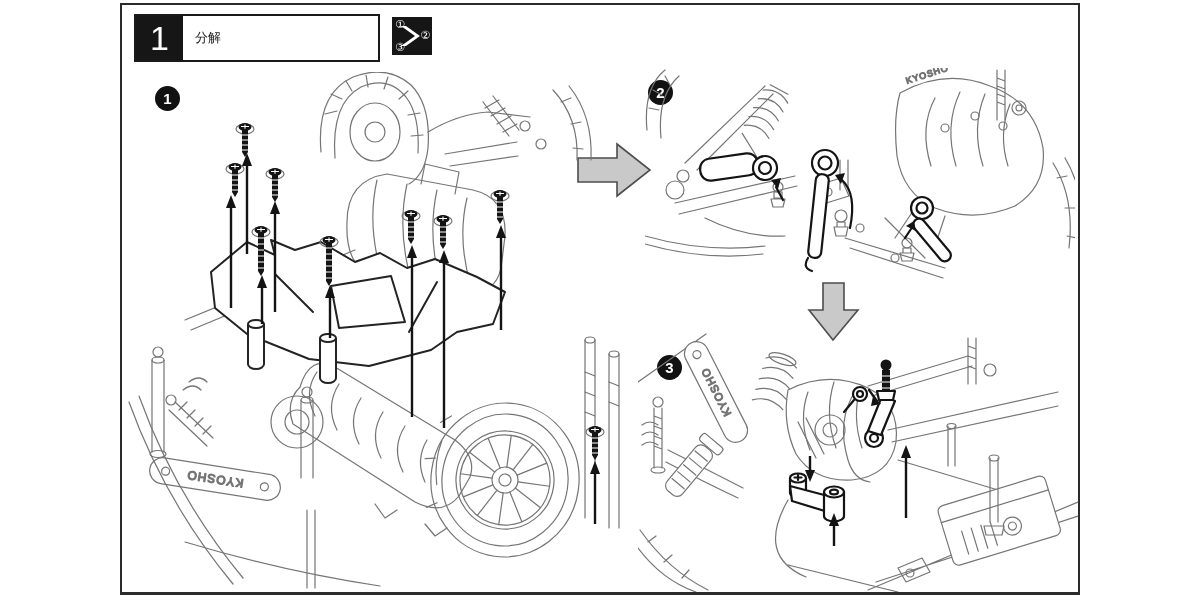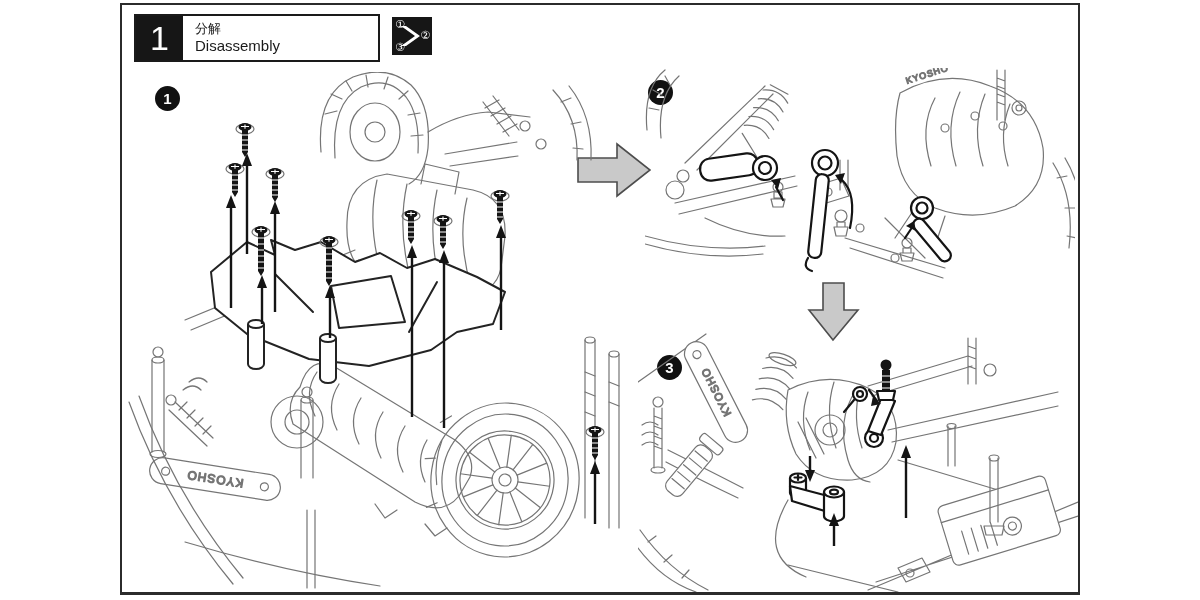--- a/index.html
+++ b/index.html
@@ -43,21 +43,20 @@
 <div id="stage">
 
   <div class="frame"></div>
 
   <div class="hdr">
     <div class="stepbox">
       <span>1</span>
     </div>
     <div class="titles">
       <span class="jp">分解</span>
-      <span class="en">Disassembly</span>
     </div>
   </div>
 
   <div class="seqbox">
     <svg width="40" height="38" viewBox="0 0 40 38">
       <polygon points="9,9 23,19 9,29 14,29 28,19 14,9" fill="#ffffff"></polygon>
     </svg>
     <span class="seq1">①</span>
     <span class="seq2">②</span>
     <span class="seq3">③</span>

